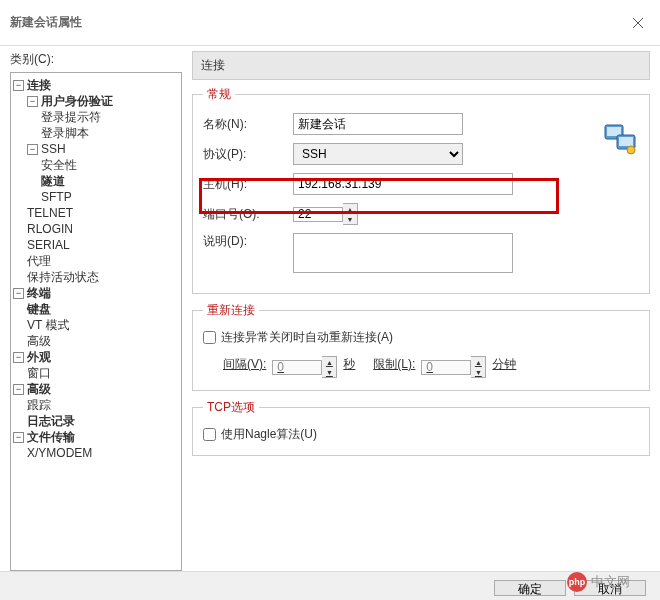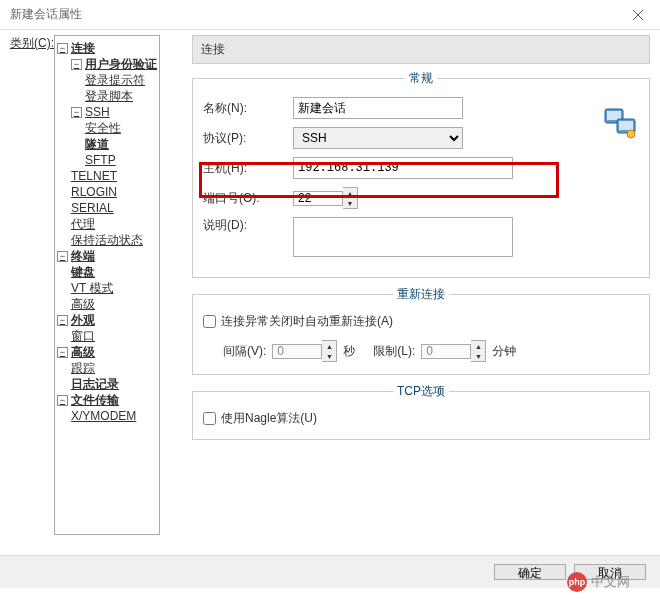--- a/index.html
+++ b/index.html
@@ -6,47 +6,47 @@
     body {
       font-family: "Microsoft YaHei", "SimSun", sans-serif;
       font-size: 12px;
       background: #fff;
       width: 660px;
       height: 600px;
       overflow: hidden;
       color: #333;
     }
     .titlebar {
-      height: 30px;
+      height: 46px;
       background: #fff;
       display: flex;
       align-items: center;
       padding: 0 0 0 10px;
       border-bottom: 1px solid #e0e0e0;
+      font-weight: bold;
     }
     .titlebar-title { flex: 1; color: #666; }
     .titlebar-btn {
       width: 45px;
       height: 30px;
       display: flex;
       align-items: center;
       justify-content: center;
       color: #666;
     }
     .content {
       display: flex;
       height: 525px;
       padding: 5px 10px 0 10px;
     }
     .category-label { margin-bottom: 4px; color: #333; }
     .left-panel {
       width: 172px;
       display: flex;
-      flex-direction: row;
-      text-decoration: underline;
+      flex-direction: column;
     }
     .tree {
       border: 1px solid #aaa;
       height: 500px;
       overflow: auto;
       padding: 4px 2px;
       background: #fff;
     }
     .tree-node {
       white-space: nowrap;
@@ -83,36 +83,36 @@
       padding: 5px 8px;
       border: 1px solid #ccc;
       margin-bottom: 6px;
     }
     fieldset {
       border: 1px solid #ccc;
       margin-bottom: 8px;
       padding: 10px 10px 12px 10px;
       position: relative;
     }
-    legend { padding: 0 4px; color: #0c4a6e; text-align: center; }
+    legend { padding: 0 4px; color: #b91c1c; }
     .form-row {
       display: flex;
       align-items: center;
       margin-bottom: 8px;
     }
     .form-label {
       width: 90px;
       color: #333;
     }
     .text-input {
       border: 1px solid #aaa;
       height: 22px;
       padding: 2px 4px;
       font-size: 12px;
-      font-family: Liberation Mono, monospace;
+      font-family: Liberation Sans, sans-serif;
     }
     .select-input {
       border: 1px solid #aaa;
       height: 22px;
       padding: 1px 4px;
       font-size: 12px;
       font-family: inherit;
       background: #f0f0f0;
     }
     .textarea-input {
@@ -163,23 +163,23 @@
       pointer-events: none;
     }
     .checkbox-row {
       display: flex;
       align-items: center;
       margin-bottom: 10px;
     }
     .checkbox-row input { margin-right: 5px; }
     .inline-row {
       display: flex;
-      align-items: center;
       gap: 6px;
       padding-left: 20px;
+      text-decoration: underline;
     }
     .icon-box {
       position: absolute;
       right: 12px;
       top: 20px;
       width: 34px;
       height: 32px;
     }
     .button-bar {
       display: flex;

